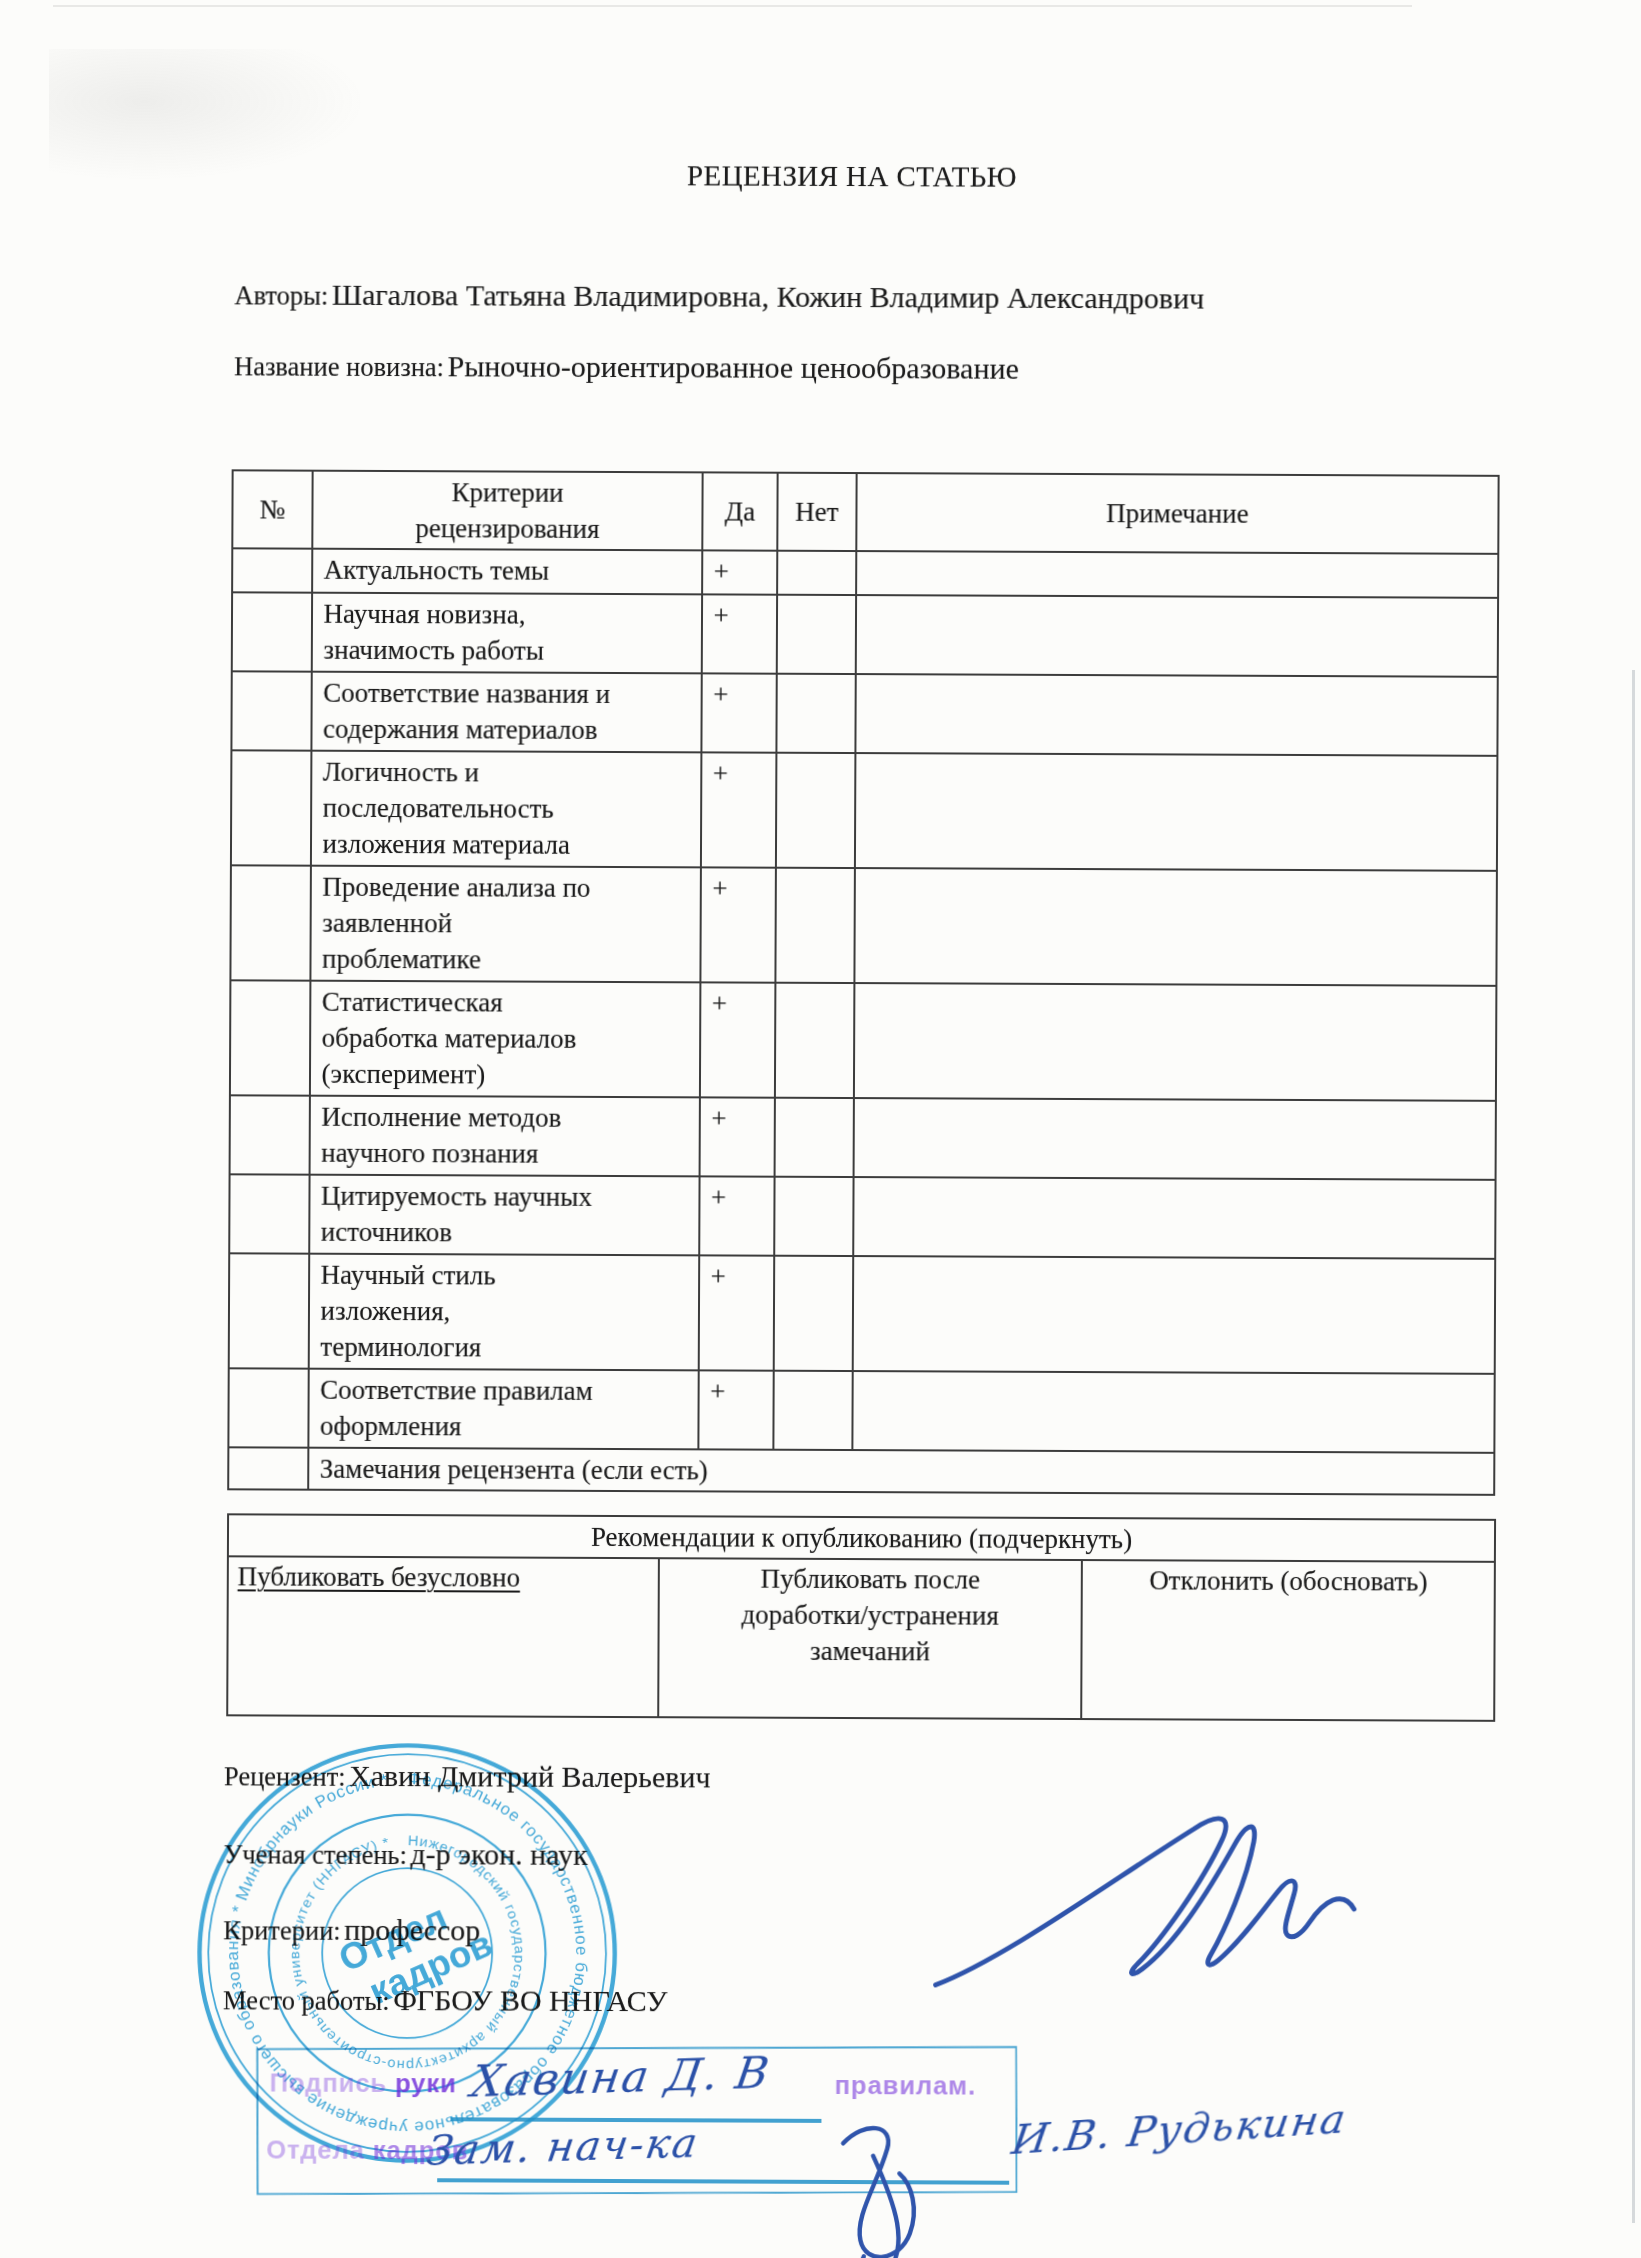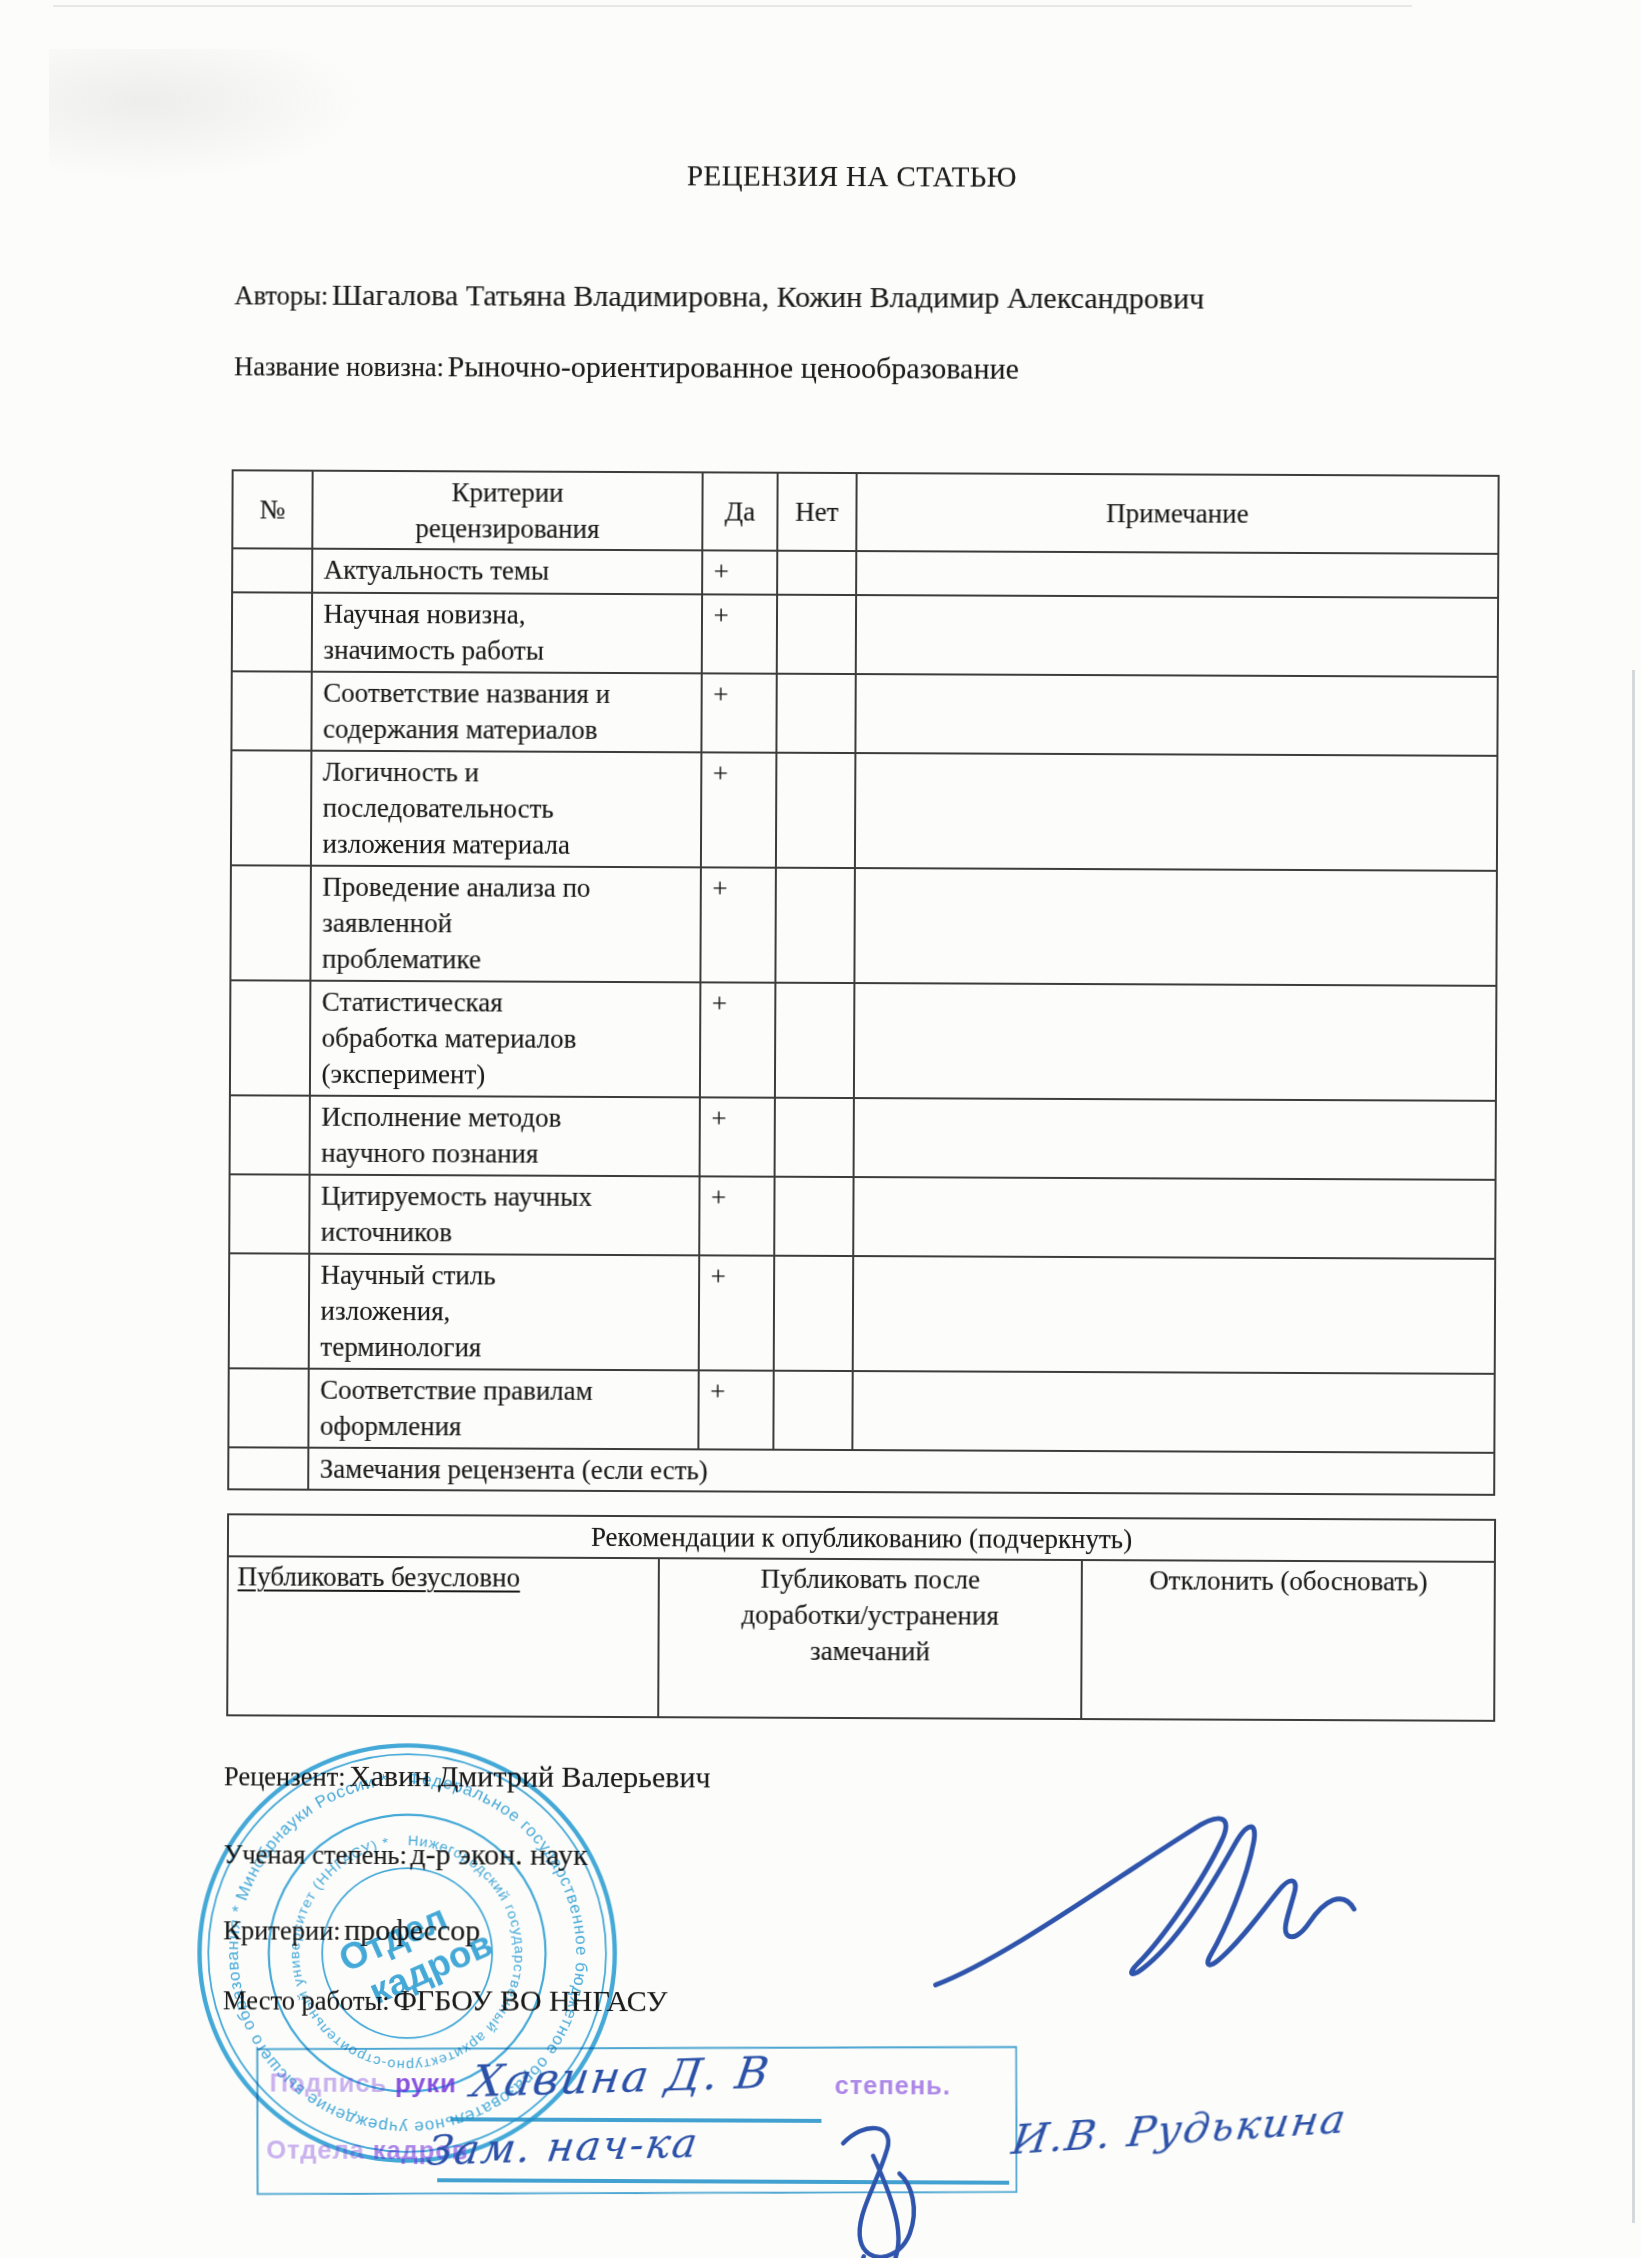--- a/index.html
+++ b/index.html
@@ -256,21 +256,21 @@
                C 364 98 340 154 324 182 C 317 194 321 198 332 189 C 358 167 382 132 400 110
                C 414 92 423 96 418 113 C 412 135 405 153 410 159 C 416 166 427 158 435 146
                C 443 134 452 124 462 120 C 473 116 481 121 486 130" fill="none" stroke="#2f54ab" stroke-width="5.5" stroke-linecap="round" stroke-linejoin="round"></path>
     </svg>
 
     <div class="rect-stamp"></div>
     <div class="stamp-label" style="left:278px;top:2068px;">
       <span class="faded35">Подпись</span>
       <span class="faded80">руки</span>
     </div>
-    <div class="stamp-label faded55" style="left:843px;top:2068px;">степень.</div>
+    <div class="stamp-label faded55" style="left:843px;top:2068px;">правилам.</div>
     <div class="stamp-underline" style="left:459px;top:2116px;width:371px;"></div>
     <div class="stamp-label" style="left:275px;top:2135px;">
       <span class="faded35">Отдела</span>
       <span class="faded55">кадров</span>
     </div>
     <div class="stamp-underline" style="left:446px;top:2177px;width:572px;"></div>
 
     <div class="handwriting hw1">Хавина Д. В</div>
     <div class="handwriting hw2a">Зам. нач-ка</div>
     <div class="handwriting hw2b">И.В. Рудькина</div>

